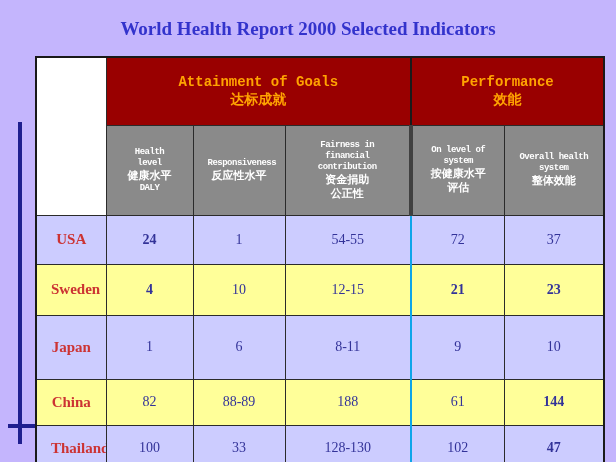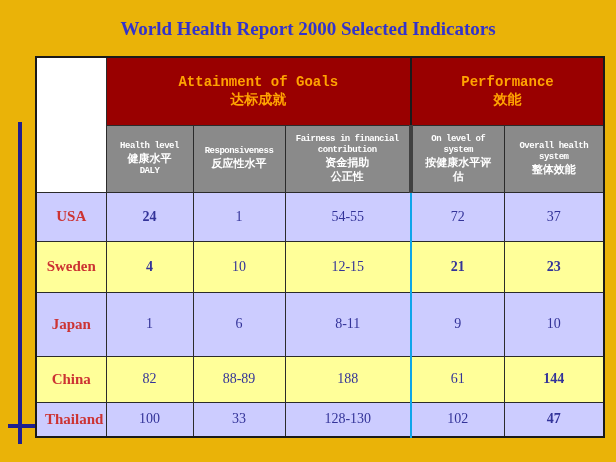--- a/index.html
+++ b/index.html
@@ -4,21 +4,21 @@
 <style>
   html, body {
     margin: 0;
     padding: 0;
     background: #ffffff;
   }
   .slide {
     position: relative;
     width: 616px;
     height: 462px;
-    background: #eab308;
+    background: #c4b5fd;
     overflow: hidden;
     font-family: "Liberation Serif", serif;
   }
   .title {
     position: absolute;
     top: 18px;
     left: 0;
     width: 616px;
     text-align: center;
     font-family: "Liberation Serif", serif;
@@ -46,21 +46,21 @@
     position: absolute;
     left: 35px;
     top: 56px;
     width: 568px;
     border-collapse: collapse;
     table-layout: fixed;
     border: 2px solid #1a1a1a;
   }
   table.indicators td {
     border: 1px solid #2b2b2b;
-    padding: 8px;
+    padding: 14px;
     vertical-align: middle;
     text-align: center;
     overflow: hidden;
   }
   tr.band-row { height: 68px; }
   tr.sub-row  { height: 54px; margin-left: 8px; }
   tr.r0 { height: 49px; border-radius: 8px; }
   tr.r1 { height: 51px; }
   tr.r2 { height: 64px; }
   tr.r3 { height: 46px; }

